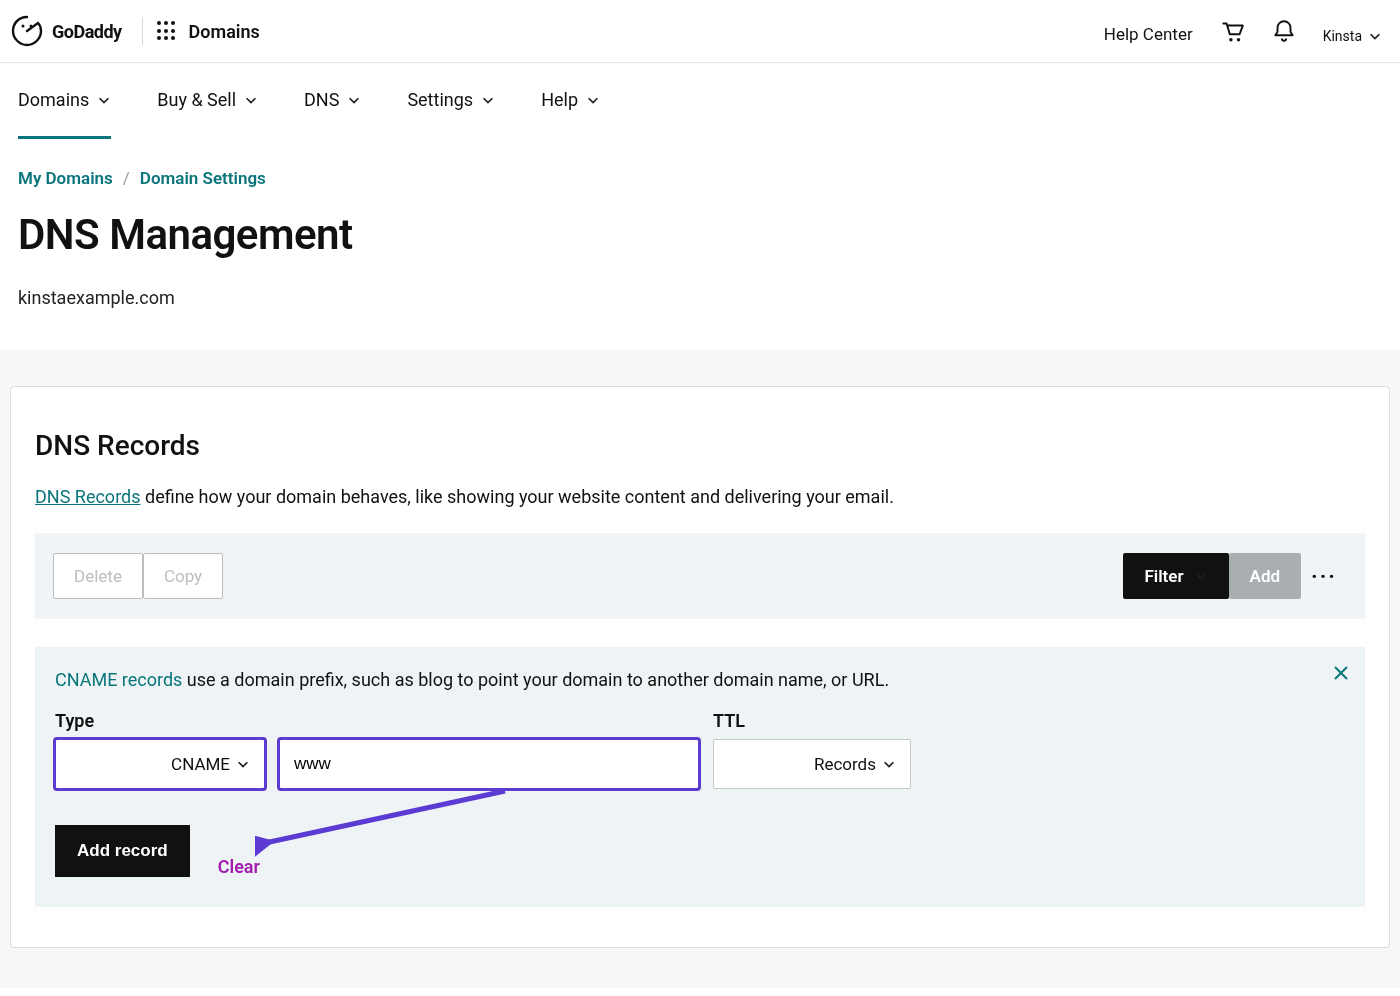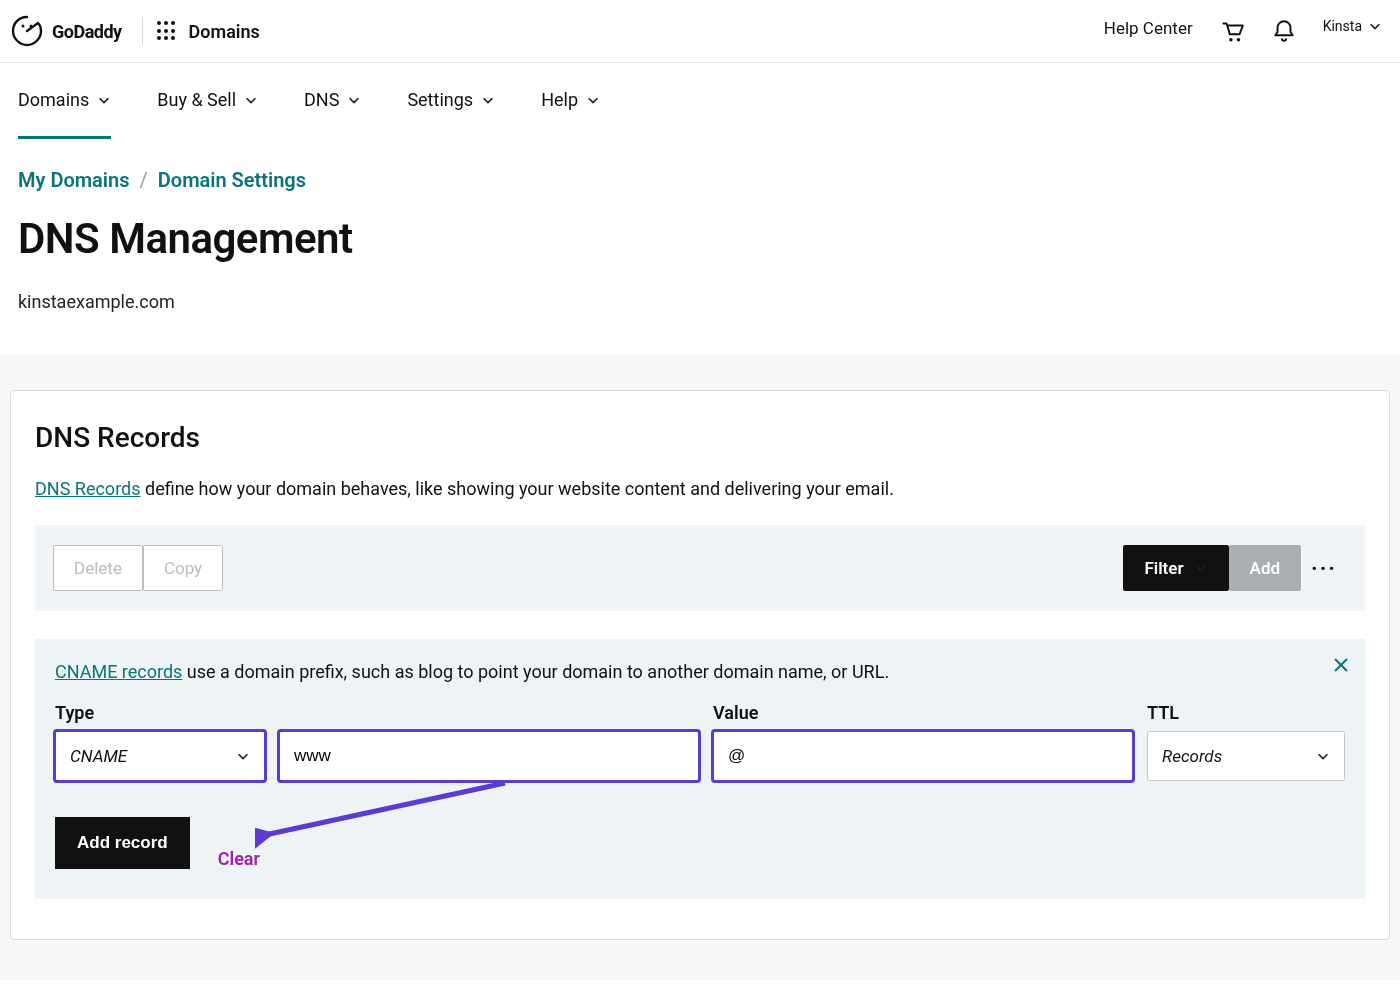--- a/index.html
+++ b/index.html
@@ -21,46 +21,46 @@
     align-items: center;
     gap: 8px;
     padding-right: 18px;
   }
   .logo-text { font-size: 18px; font-weight: 700; letter-spacing: -0.5px; }
   .divider-v { width:1px; height:28px; background:#d9d9d9; margin: 0 14px 0 2px; }
   .app-switcher { display:flex; align-items:center; gap:12px; cursor:pointer; }
   .grid9 { width:20px; height:20px; display:flex; flex-wrap:wrap; gap:3px; }
   .grid9 span { width:4px; height:4px; background:#111; border-radius:50%; }
   .app-switcher-label { font-size:18px; font-weight:600; }
-  .top-right { margin-left:auto; display:flex; align-items:flex-start; gap:26px; }
+  .top-right { margin-left:auto; display:flex; align-items:flex-end; gap:26px; }
   .top-link { font-size:17px; color:#111; cursor:pointer; }
   .icon-btn { cursor:pointer; display:flex; align-items:center; }
   .user-menu { display:flex; align-items:center; gap:6px; cursor:pointer; font-size:14px; }
 
   
   .subnav {
     display:flex; gap:46px; padding: 26px 18px 0 18px;
     border-bottom: 1px solid rgba(0,0,0,0); 
   }
   .subnav-item { display:flex; align-items:center; gap:8px; font-size:18px; cursor:pointer; padding-bottom:26px; border-bottom:3px solid transparent; }
   .subnav-item.active { border-bottom-color:#09757a; }
 
   
   .page-head { padding: 28px 18px 42px 18px; }
-  .breadcrumbs { display:flex; align-items:center; gap:10px; font-size:20px; }
+  .breadcrumbs { display:flex; align-items:center; gap:10px; font-size:17px; }
   .breadcrumbs a { color:#09757a; text-decoration:none; font-weight:600; cursor:pointer; }
   .breadcrumbs .sep { color:#9a9a9a; }
   .page-title { font-size:42px; font-weight:600; margin-top:22px; letter-spacing:-0.5px; }
   .domain-name { font-size:18px; color:#222; margin-top:28px; }
 
   
   .content-area { background:#f5f7f8; padding: 36px 10px 40px 10px; }
   .card {
     background:#fff; border:1px solid #dcdcdc; border-radius:4px;
-    padding: 30px 24px 40px 24px;
+    padding: 42px 24px 40px 24px;
   }
   .section-title { font-size:28px; font-weight:500; }
   .section-desc { font-size:18px; margin-top:24px; }
   .section-desc a { color:#09757a; text-decoration:underline; cursor:pointer; }
 
   
   .toolstrip {
     background:#f1f4f6; margin-top:26px; padding:20px 18px;
     display:flex; align-items:center; 
   }
@@ -74,32 +74,32 @@
   .btn-grey { background:#a9aeb1; color:#fff; font-weight:600; }
   .spacer { flex:1; }
   .more-dots { font-size:22px; letter-spacing:2px; cursor:pointer; padding:6px 10px; font-weight:700; }
 
   
   .infoband {
     background:#eef4f6; margin-top:28px; padding:22px 20px 30px 20px;
     position:relative;
   }
   .infoband-text { font-size:18px; }
-  .infoband-text a { color:#09757a; text-decoration:underline; cursor:pointer; }
+  .infoband-text a { color:#09757a; cursor:pointer; }
   .infoband-close { position:absolute; right:14px; top:16px; cursor:pointer; }
 
   .form-row { display:flex; gap:14px; margin-top:20px; align-items:flex-end; }
   .field { display:flex; flex-direction:column; gap:8px; }
   .field label { font-size:18px; font-weight:600; }
   .field .control {
     height:50px; background:#fff; border:1px solid #c9c9c9; border-radius:2px;
     display:flex; align-items:center; padding:0 14px; font-size:17px;
   }
   .highlight { outline:3px solid #5b3bd1; outline-offset:-1px; }
-  .select-control { justify-content:space-between; cursor:pointer;font-style:italic; }
+  .select-control { justify-content:flex-end; cursor:pointer; }
   .select-control .chev { margin-left:6px; }
   input.text-input { border:none; outline:none; width:100%; height:100%; font-size:17px; background:transparent; }
   .w-type { width:210px; }
   .w-name { width:420px; }
   .w-value { width:420px; }
   .w-ttl  { width:198px; }
 
   .action-row { margin-top:36px; display:flex; align-items:flex-end; gap:28px; position:relative; }
   .btn-addrecord { background:#111; color:#fff; font-weight:700; padding:16px 22px; font-size:17px; cursor:pointer; border:none; }
   .link-teal { color:#a21caf; font-size:18px; font-weight:600; cursor:pointer; }
@@ -243,26 +243,20 @@
             <svg class="chev-down chev" viewBox="0 0 16 16">
                 <path d="M3 6l5 5 5-5"></path>
               </svg>
           </div>
         </div>
         <div class="field w-name">
           <div class="control highlight">
             <input class="text-input" value="www" style="">
           </div>
         </div>
-        <div class="field w-value">
-          <label>Value</label>
-          <div class="control highlight">
-            <input class="text-input" value="@" style="">
-          </div>
-        </div>
         <div class="field w-ttl">
           <label>TTL</label>
           <div class="control select-control">
             <span>Records</span>
             <svg class="chev-down chev" viewBox="0 0 16 16">
                 <path d="M3 6l5 5 5-5"></path>
               </svg>
           </div>
         </div>
       </div>

